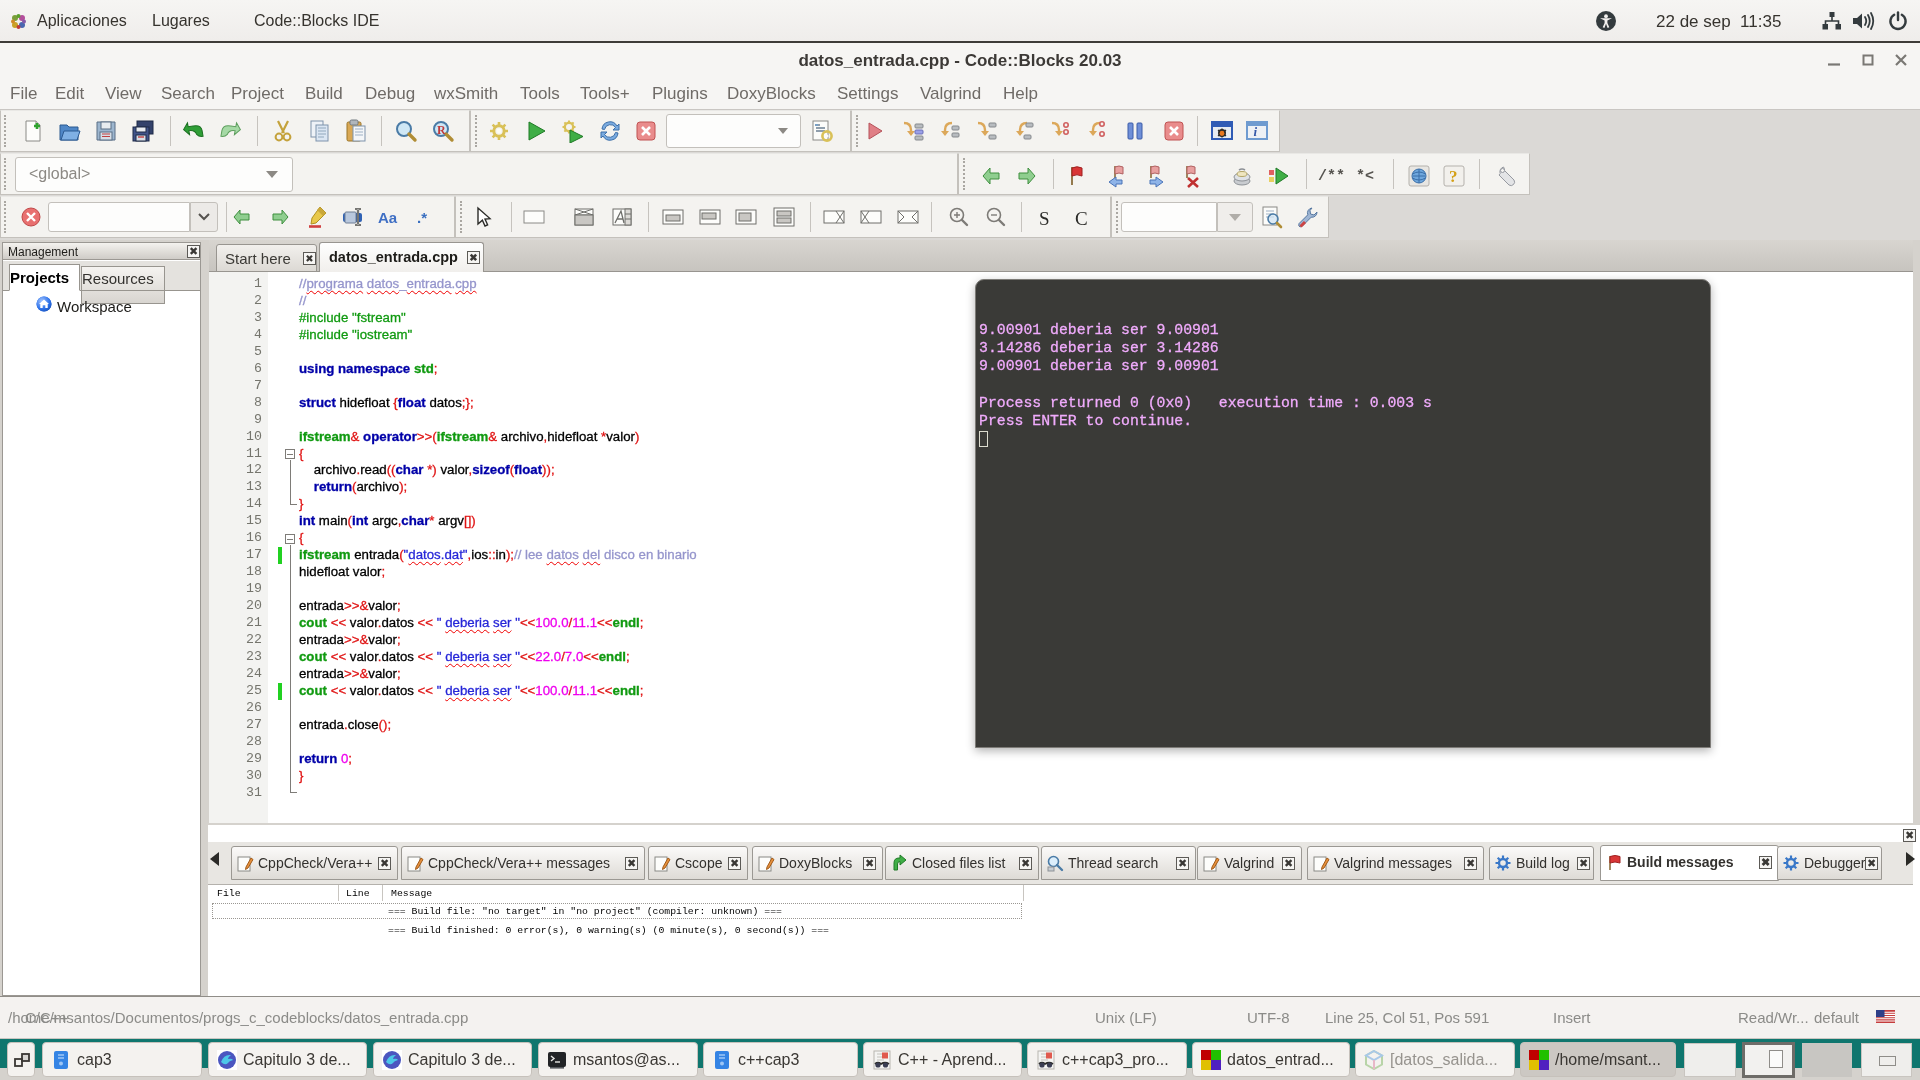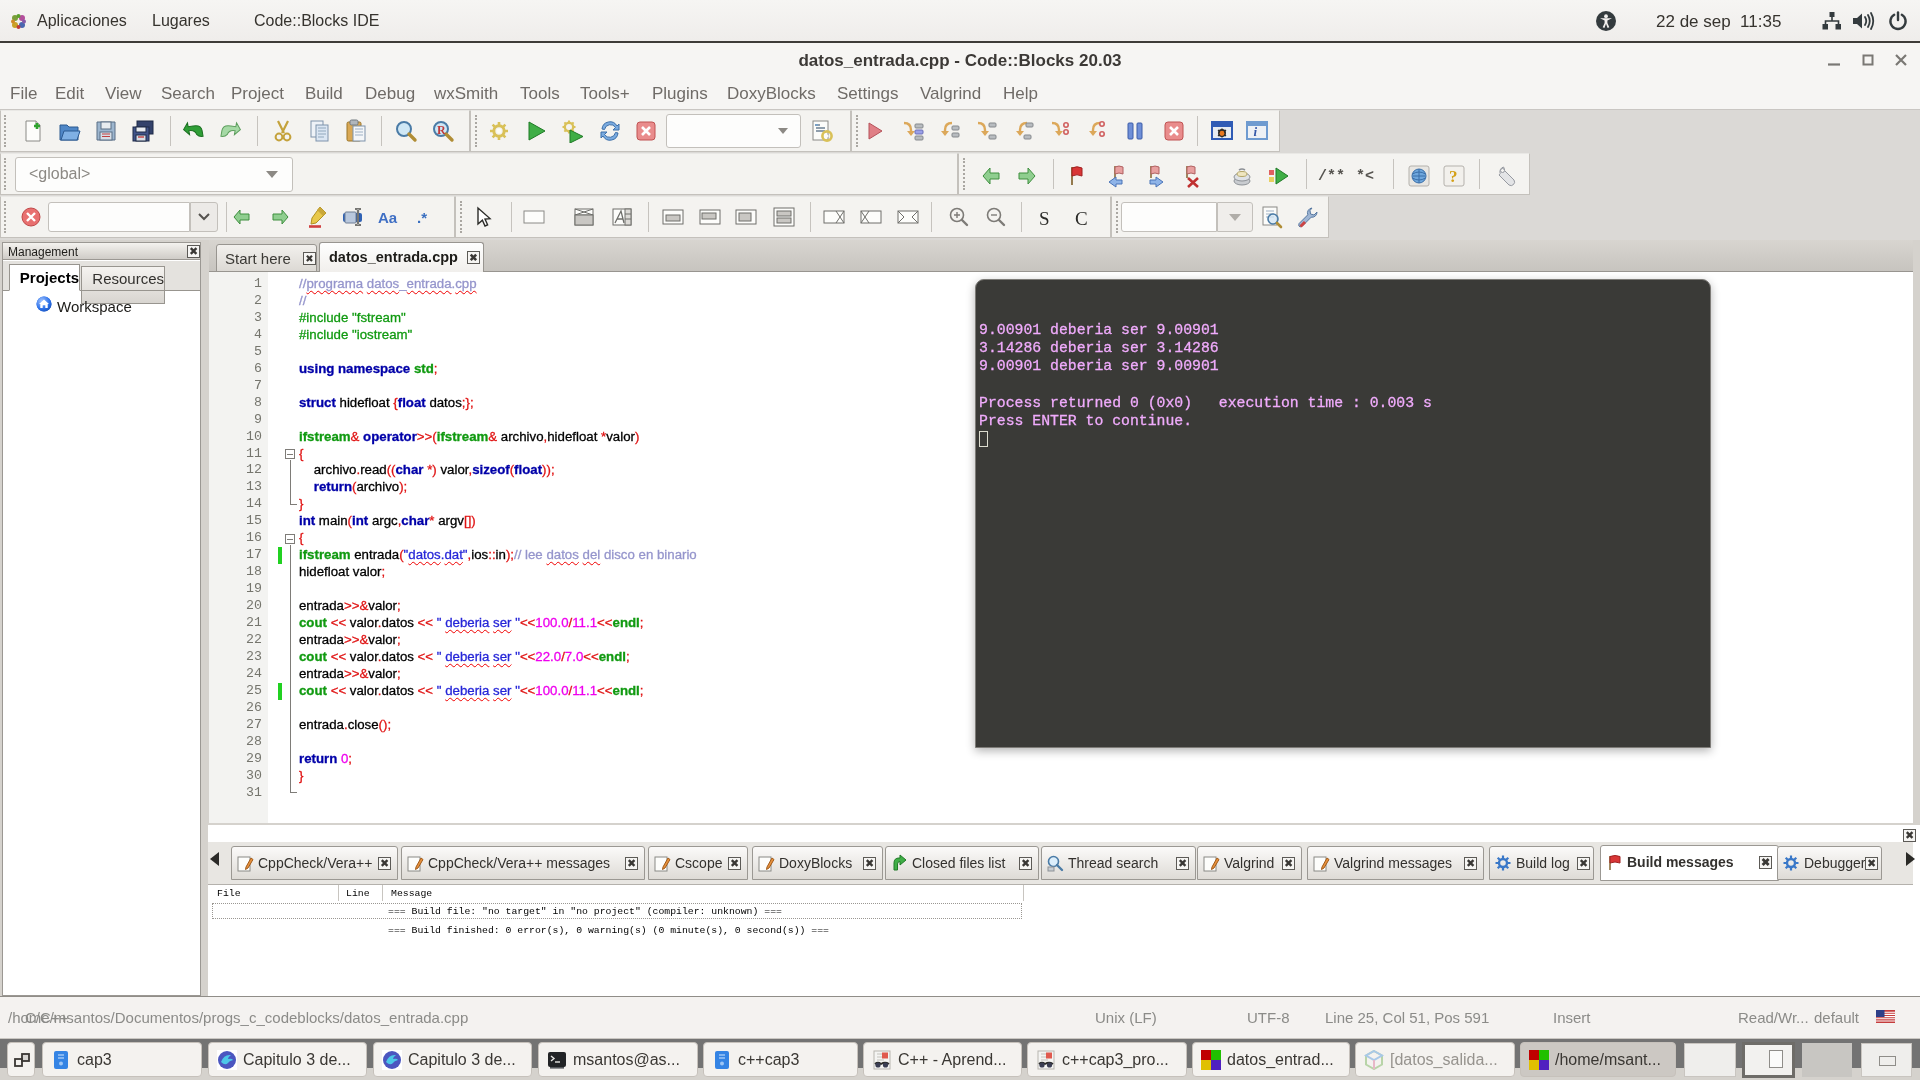--- a/index.html
+++ b/index.html
@@ -17,21 +17,21 @@
 .tpanel{position:absolute;background:#f4f3f0;border:1px solid #c4c1bc;border-top-color:#e9e8e5}
 .grip{position:absolute;width:3px;border-left:2px dotted #aaa7a2;height:32px;top:5px}
 .sep{position:absolute;width:1px;background:#c6c3be;height:30px;top:6px}
 .ic{position:absolute;width:24px;height:24px}
 .combo{position:absolute;background:#fdfdfc;border:1px solid #c3c0bb;border-radius:3px}
 .chev{position:absolute;width:0;height:0;border-left:6px solid transparent;border-right:6px solid transparent;border-top:7px solid #8c8984}
 
 #mgmt{position:absolute;left:2px;top:242px;width:199px;height:754px;background:#fff;border:1px solid #9b9893}
 #mgmtcap{position:absolute;left:0;top:0;width:197px;height:17px;background:linear-gradient(#f4f2ee,#cfccc7);border-bottom:1px solid #9b9893;font-size:12px;color:#1e1d1a}
 #mgmttabs{position:absolute;left:0;top:18px;width:197px;height:29px;background:#e4e2de}
-.mtab{position:absolute;border:1px solid #98958f;font-size:15px;text-align:right}
+.mtab{position:absolute;border:1px solid #98958f;font-size:15px;text-align:left}
 
 #ednotebook{position:absolute;left:209px;top:240px;width:1704px;height:583px;background:#fff}
 #edtabstrip{position:absolute;left:0;top:0;width:1704px;height:32px;background:linear-gradient(#d8d5d0,#c7c4bf);border-bottom:1px solid #989590}
 .etab{position:absolute;font-size:15px}
 #gutter{position:absolute;left:0;top:32px;width:59px;height:551px;background:#f3f3f1}
 #lnums{position:absolute;left:0;top:36px;width:53px;text-align:right;white-space:pre;font-family:"Liberation Mono",monospace;font-size:13.25px;line-height:16.95px;color:#75756d}
 #codewrap{position:absolute;left:0;top:32px;width:1704px;height:551px;overflow:hidden}
 #code{position:absolute;left:90px;top:4px;font-family:Liberation Sans, sans-serif;font-size:13.25px;line-height:16.95px;white-space:pre;color:#000;-webkit-text-stroke:0.3px}
 .k{color:#0000a8;font-weight:bold}
 .g{color:#119a11;font-weight:bold}
@@ -45,21 +45,21 @@
 #logs{position:absolute;left:208px;top:825px;width:1712px;height:171px;background:#fff}
 #logscap{position:absolute;left:0;top:0;width:1705px;height:17px;background:linear-gradient(#f4f2ee,#cfccc7);border:1px solid #9b9893;font-size:12.5px;color:#1e1d1a}
 #logstabs{position:absolute;left:0;top:17px;width:1705px;height:43px;background:#e8e6e2;border-bottom:1px solid #b4b1ac}
 .ltab{position:absolute;top:4px;height:34px;background:linear-gradient(#fbfaf9,#dedbd6);border:1px solid #9b9893;border-radius:3px 3px 0 0;font-size:14px;color:#33312e}
 .ltab .lbl{position:absolute;left:26px;top:8px;white-space:nowrap}
 .lx{position:absolute;top:10px;width:13px;height:13px;border:1px solid #5c5a56;background:#f6f5f3;color:#3a3835;font-size:11px;line-height:11px;text-align:center}
 
 #statusbar{position:absolute;left:0;top:996px;width:1920px;height:42px;background:#f4f2f0;border-top:1px solid #908d88;font-size:15px;color:#8b8b88}
 #statusbar span{position:absolute;top:12px;white-space:nowrap}
 
-#taskbar{position:absolute;left:0;top:1038px;width:1920px;height:30px;background:#737373;border-top:1px solid #cac7c2}
+#taskbar{position:absolute;left:0;top:1038px;width:1920px;height:30px;background:#0f766e;border-top:1px solid #cac7c2}
 .tbtn{position:absolute;top:3px;height:35px;background:#f4f2ef;border:1px solid #c6c1bb;border-radius:4px;font-size:16px;color:#3a3733}
 .tbtn .lbl{position:absolute;left:34px;top:8px;white-space:nowrap}
 
 #term{position:absolute;left:975px;top:279px;width:736px;height:469px;border-radius:9px 9px 0 0;box-shadow:0 3px 10px rgba(0,0,0,.3);border:1px solid #7d7b77;background:#3a3a37}
 #termtitle{position:absolute;left:0;top:0;width:734px;height:40px;background:linear-gradient(#edeae6,#e2dfda);border-radius:8px 8px 0 0;border-bottom:1px solid #b3b0ab}
 #termtext{position:absolute;left:3px;top:41px;font-family:"Liberation Mono",monospace;font-size:14.8px;line-height:18.2px;color:#f0abfc;white-space:pre;-webkit-text-stroke:0.3px}
 </style></head>
 <body>
 <div id="topbar">
   <svg class="itm" style="left:10px;top:13px" width="17" height="17" viewBox="0 0 17 17">

